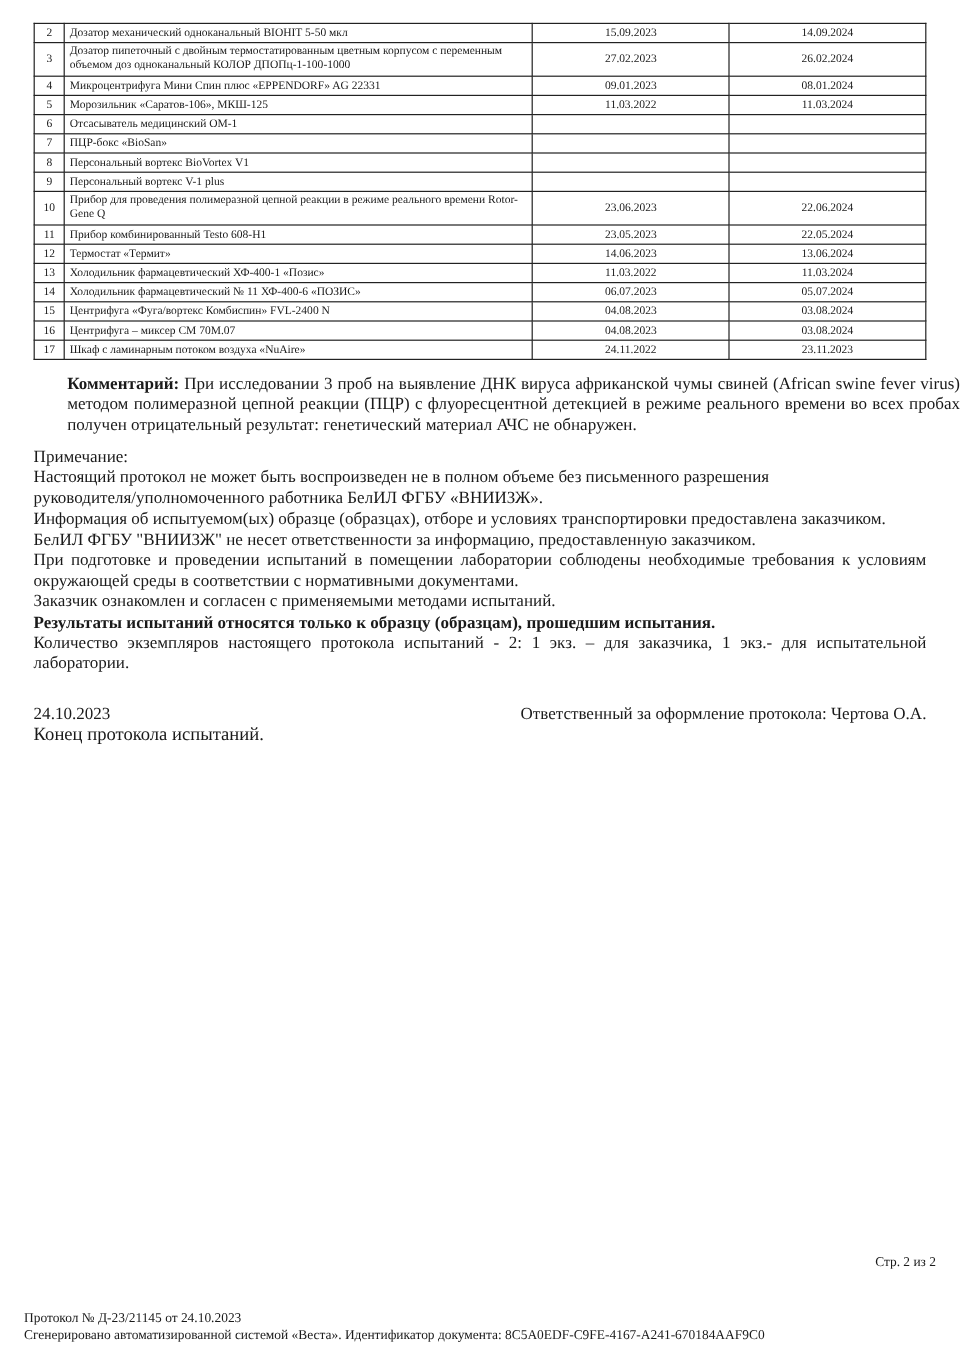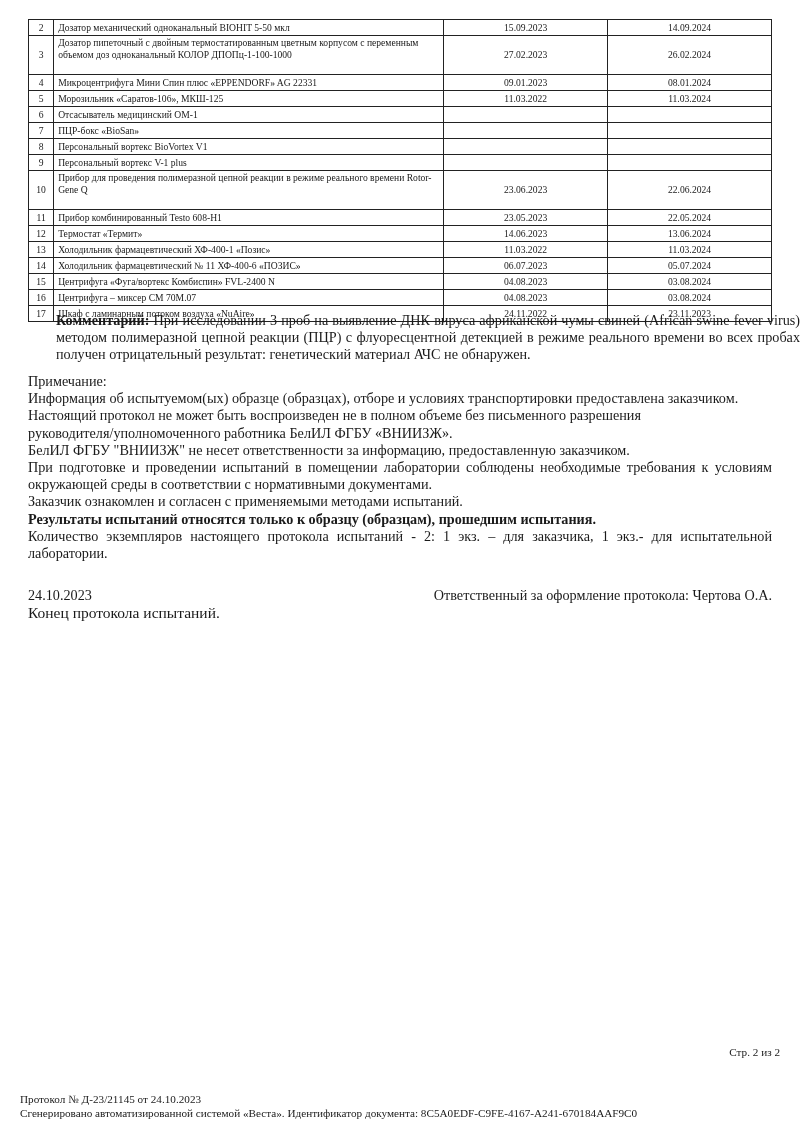--- a/index.html
+++ b/index.html
@@ -10,21 +10,21 @@
   table.equip {
     position: absolute; left: 28px; top: 19px; width: 744px;
     border-collapse: collapse; font-size: 9.6px; line-height: 11.6px;
   }
   table.equip td { border: 1.3px solid #222; padding: 0 4px; vertical-align: middle; }
   table.equip td.num { width: 24px; text-align: center; padding: 0; }
   table.equip td.name { width: 379px; }
   table.equip td.date { width: 154px; text-align: center; }
   table.equip tr { height: 16px; }
   table.equip tr.tall { height: 28px; }
-  table.equip tr.tall td.name { padding-top: 1px; padding-bottom: 14px; }
+  table.equip tr.tall td.name { padding-top: 1px; padding-bottom: 3px; }
 
   .text { position: absolute; left: 28px; width: 744px; font-size: 14.2px; line-height: 17.2px; }
   .comment { top: 312px; }
   .notes { top: 373px; }
   .notes p { margin: 0; }
   .justify { text-align: justify; text-align-last: left; margin-left: 28px; }
   b { font-weight: bold; }
 
   .sig-date { position: absolute; left: 28px; top: 587px; font-size: 14.2px; }
   .sig-resp { position: absolute; right: 28px; top: 587px; font-size: 14.2px; }
@@ -136,22 +136,22 @@
         <td class="date">24.11.2022</td>
         <td class="date">23.11.2023</td>
       </tr>
     </tbody>
 </table>
 
 <div class="text comment justify"><b>Комментарий:</b><span> При исследовании 3 проб на выявление ДНК вируса африканской чумы свиней (African swine fever virus) методом полимеразной цепной реакции (ПЦР) с флуоресцентной детекцией в режиме реального времени во всех пробах получен отрицательный результат: генетический материал АЧС не обнаружен.</span></div>
 
 <div class="text notes">
   <p>Примечание:</p>
+  <p style="padding-right:100px;">Настоящий протокол не может быть воспроизведен не в полном объеме без письменного разрешения руководителя/уполномоченного работника БелИЛ ФГБУ «ВНИИЗЖ».</p>
   <p>Информация об испытуемом(ых) образце (образцах), отборе и условиях транспортировки предоставлена заказчиком.</p>
-  <p style="padding-right:100px;">Настоящий протокол не может быть воспроизведен не в полном объеме без письменного разрешения руководителя/уполномоченного работника БелИЛ ФГБУ «ВНИИЗЖ».</p>
   <p>БелИЛ ФГБУ "ВНИИЗЖ" не несет ответственности за информацию, предоставленную заказчиком.</p>
   <p class="justify">При подготовке и проведении испытаний в помещении лаборатории соблюдены необходимые требования к условиям окружающей среды в соответствии с нормативными документами.</p>
   <p>Заказчик ознакомлен и согласен с применяемыми методами испытаний.</p>
   <p><b>Результаты испытаний относятся только к образцу (образцам), прошедшим испытания.</b></p>
   <p class="justify">Количество экземпляров настоящего протокола испытаний - 2: 1 экз. – для заказчика, 1 экз.- для испытательной лаборатории.</p>
 </div>
 
 <div class="sig-date">24.10.2023</div>
 <div class="sig-resp">Ответственный за оформление протокола: Чертова О.А.</div>
 <div class="end">Конец протокола испытаний.</div>

